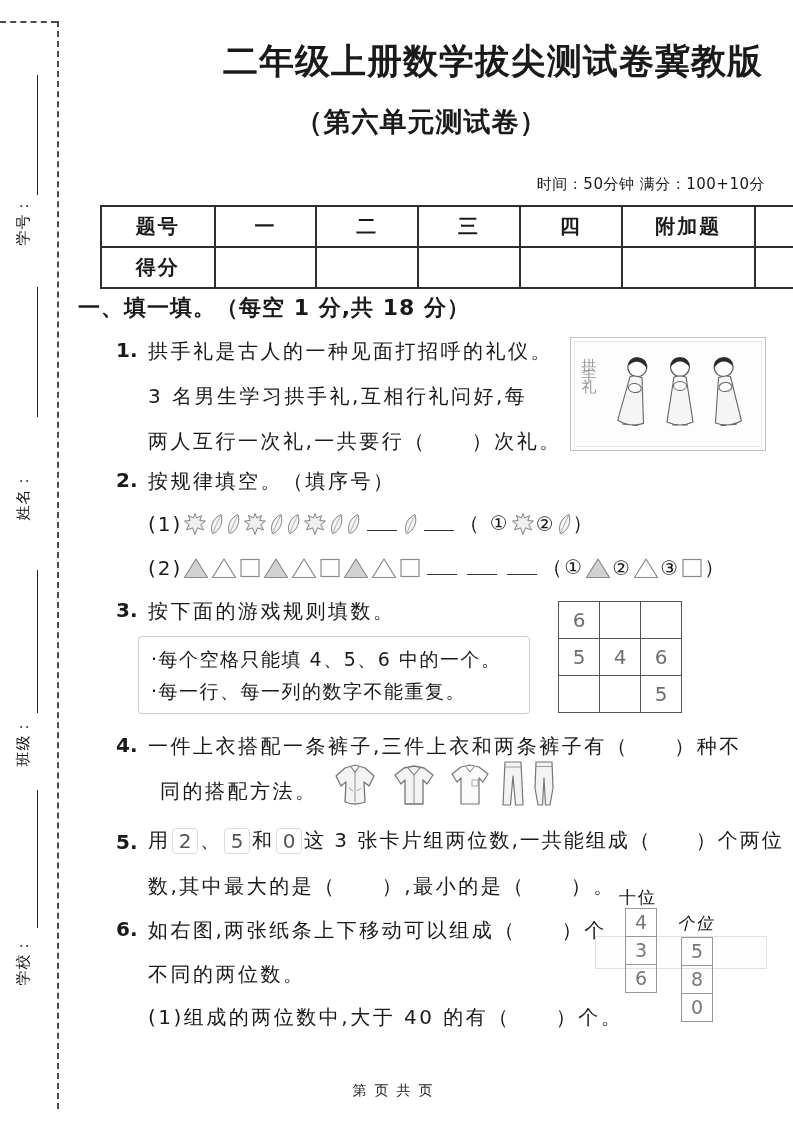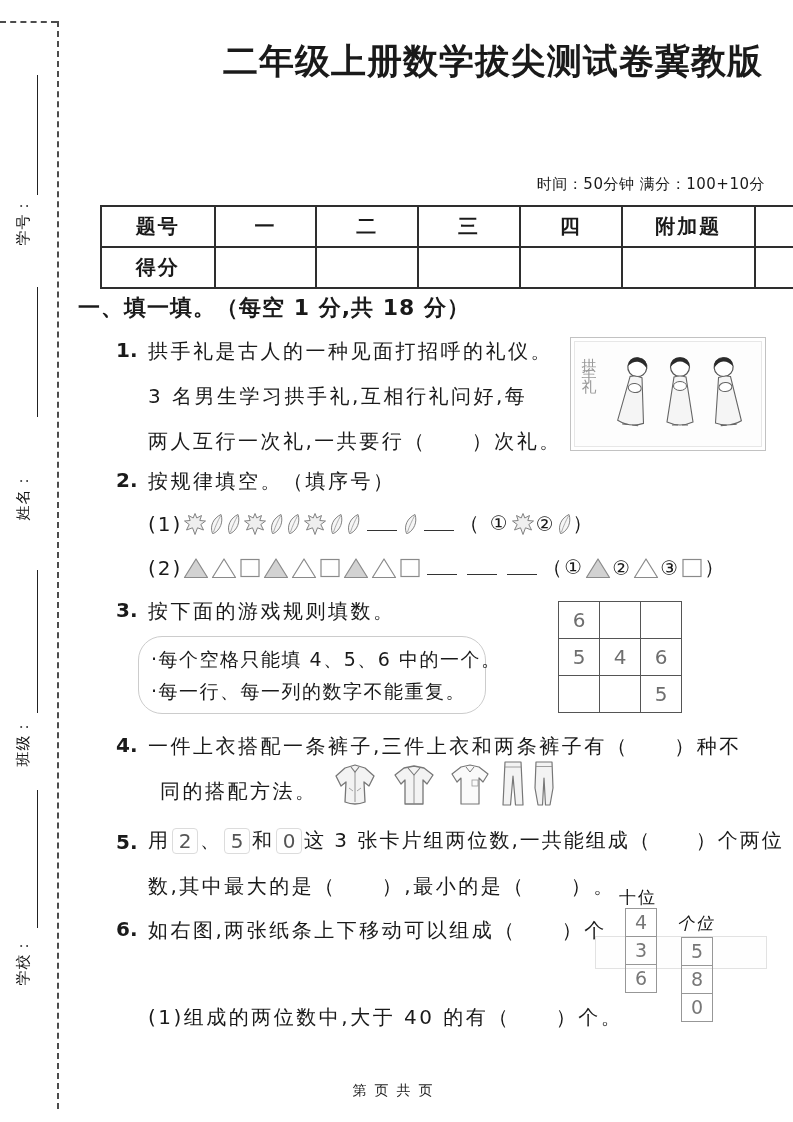--- a/index.html
+++ b/index.html
@@ -41,22 +41,22 @@
     border:1px solid #c2c2c2;background:#fdfdfd;
     box-shadow:inset 0 0 0 3px #ffffff,inset 0 0 0 4px #e7e7e7;
     display:flex;align-items:center;padding:4px 8px;box-sizing:border-box;}
   .hand-caption{writing-mode:vertical-rl;font-size:15px;color:#999;letter-spacing:10px;
     height:96px;margin-right:4px;}
   .persons{display:flex;align-items:flex-end;gap:6px;flex:1;justify-content:center;}
   .person{display:inline-flex;}
   .person.p1{transform:rotate(7deg);}
   .person.p3{transform:rotate(-5deg);}
   
-  .rules-box{position:absolute;left:138px;top:636px;width:348px;border:1.5px solid #cccccc;
-    border-radius:24px;padding:6px 12px;box-sizing:border-box;background:#fff;}
+  .rules-box{position:absolute;left:138px;top:636px;width:392px;border:1.5px solid #cccccc;
+    border-radius:4px;padding:6px 12px;box-sizing:border-box;background:#fff;}
   .rules-box .rule{font-size:19px;line-height:32px;letter-spacing:1.5px;white-space:nowrap;}
   .grid-table{position:absolute;left:558px;top:601px;border-collapse:collapse;}
   .grid-table td{width:38px;height:34px;border:1.8px solid #555;text-align:center;
     font-size:20px;color:#6e6e6e;}
   
   .clothes{position:absolute;left:328px;top:760px;display:flex;align-items:flex-end;gap:6px;}
   
   .dg{position:absolute;left:593px;top:886px;width:178px;height:158px;}
   .dg-label{position:absolute;font-size:17px;letter-spacing:2px;color:#111;white-space:nowrap;}
   .dg-band{position:absolute;left:2px;top:50px;width:170px;height:31px;
@@ -80,20 +80,21 @@
   <div class="side-line" style="top:75px;height:120px;"></div>
   <div class="side-label" style="left:-13px;top:212px;">学号：</div>
   <div class="side-line" style="top:287px;height:130px;"></div>
   <div class="side-label" style="left:-13px;top:487px;">姓名：</div>
   <div class="side-line" style="top:570px;height:143px;"></div>
   <div class="side-label" style="left:-13px;top:733px;">班级：</div>
   <div class="side-line" style="top:790px;height:138px;"></div>
   <div class="side-label" style="left:-13px;top:952px;">学校：</div>
 
   <div class="title">二年级上册数学拔尖测试卷冀教版</div>
+  <div class="subtitle">（第六单元测试卷）</div>
   <div class="meta">时间：50分钟 满分：100+10分</div>
 
   <table class="score-table">
     <colgroup>
       <col style="width:14.5%">
         <col style="width:13%">
         <col style="width:13%">
         <col style="width:13%">
       <col style="width:13%">
         <col style="width:17%">
@@ -382,20 +383,21 @@
       <span class="tok-t">、</span>
       <span class="tok-c">5</span>
       <span class="tok-t">和</span>
       <span class="tok-c">0</span>
       <span class="tok-t">这 3 张卡片组两位数,一共能组成（　　）个两位</span>
     </div>
   <div class="q-line" style="left:148px;top:873px;">数,其中最大的是（　　）,最小的是（　　）。</div>
 
   <div class="q-num" style="left:116px;top:917px;">6.</div>
   <div class="q-line" style="left:148px;top:917px;">如右图,两张纸条上下移动可以组成（　　）个</div>
+  <div class="q-line" style="left:148px;top:961px;">不同的两位数。</div>
   <div class="q-line" style="left:148px;top:1004px;">(1)组成的两位数中,大于 40 的有（　　）个。</div>
 
   <div class="dg">
     <div class="dg-label" style="left:26px;top:0;">十位</div>
     <div class="dg-label" style="left:84px;top:26px;font-style:italic;">个位</div>
     <div class="dg-band"></div>
     <div class="strip" style="left:32px;top:22px;">
       <div class="cell">4</div>
       <div class="cell">3</div>
       <div class="cell">6</div>

